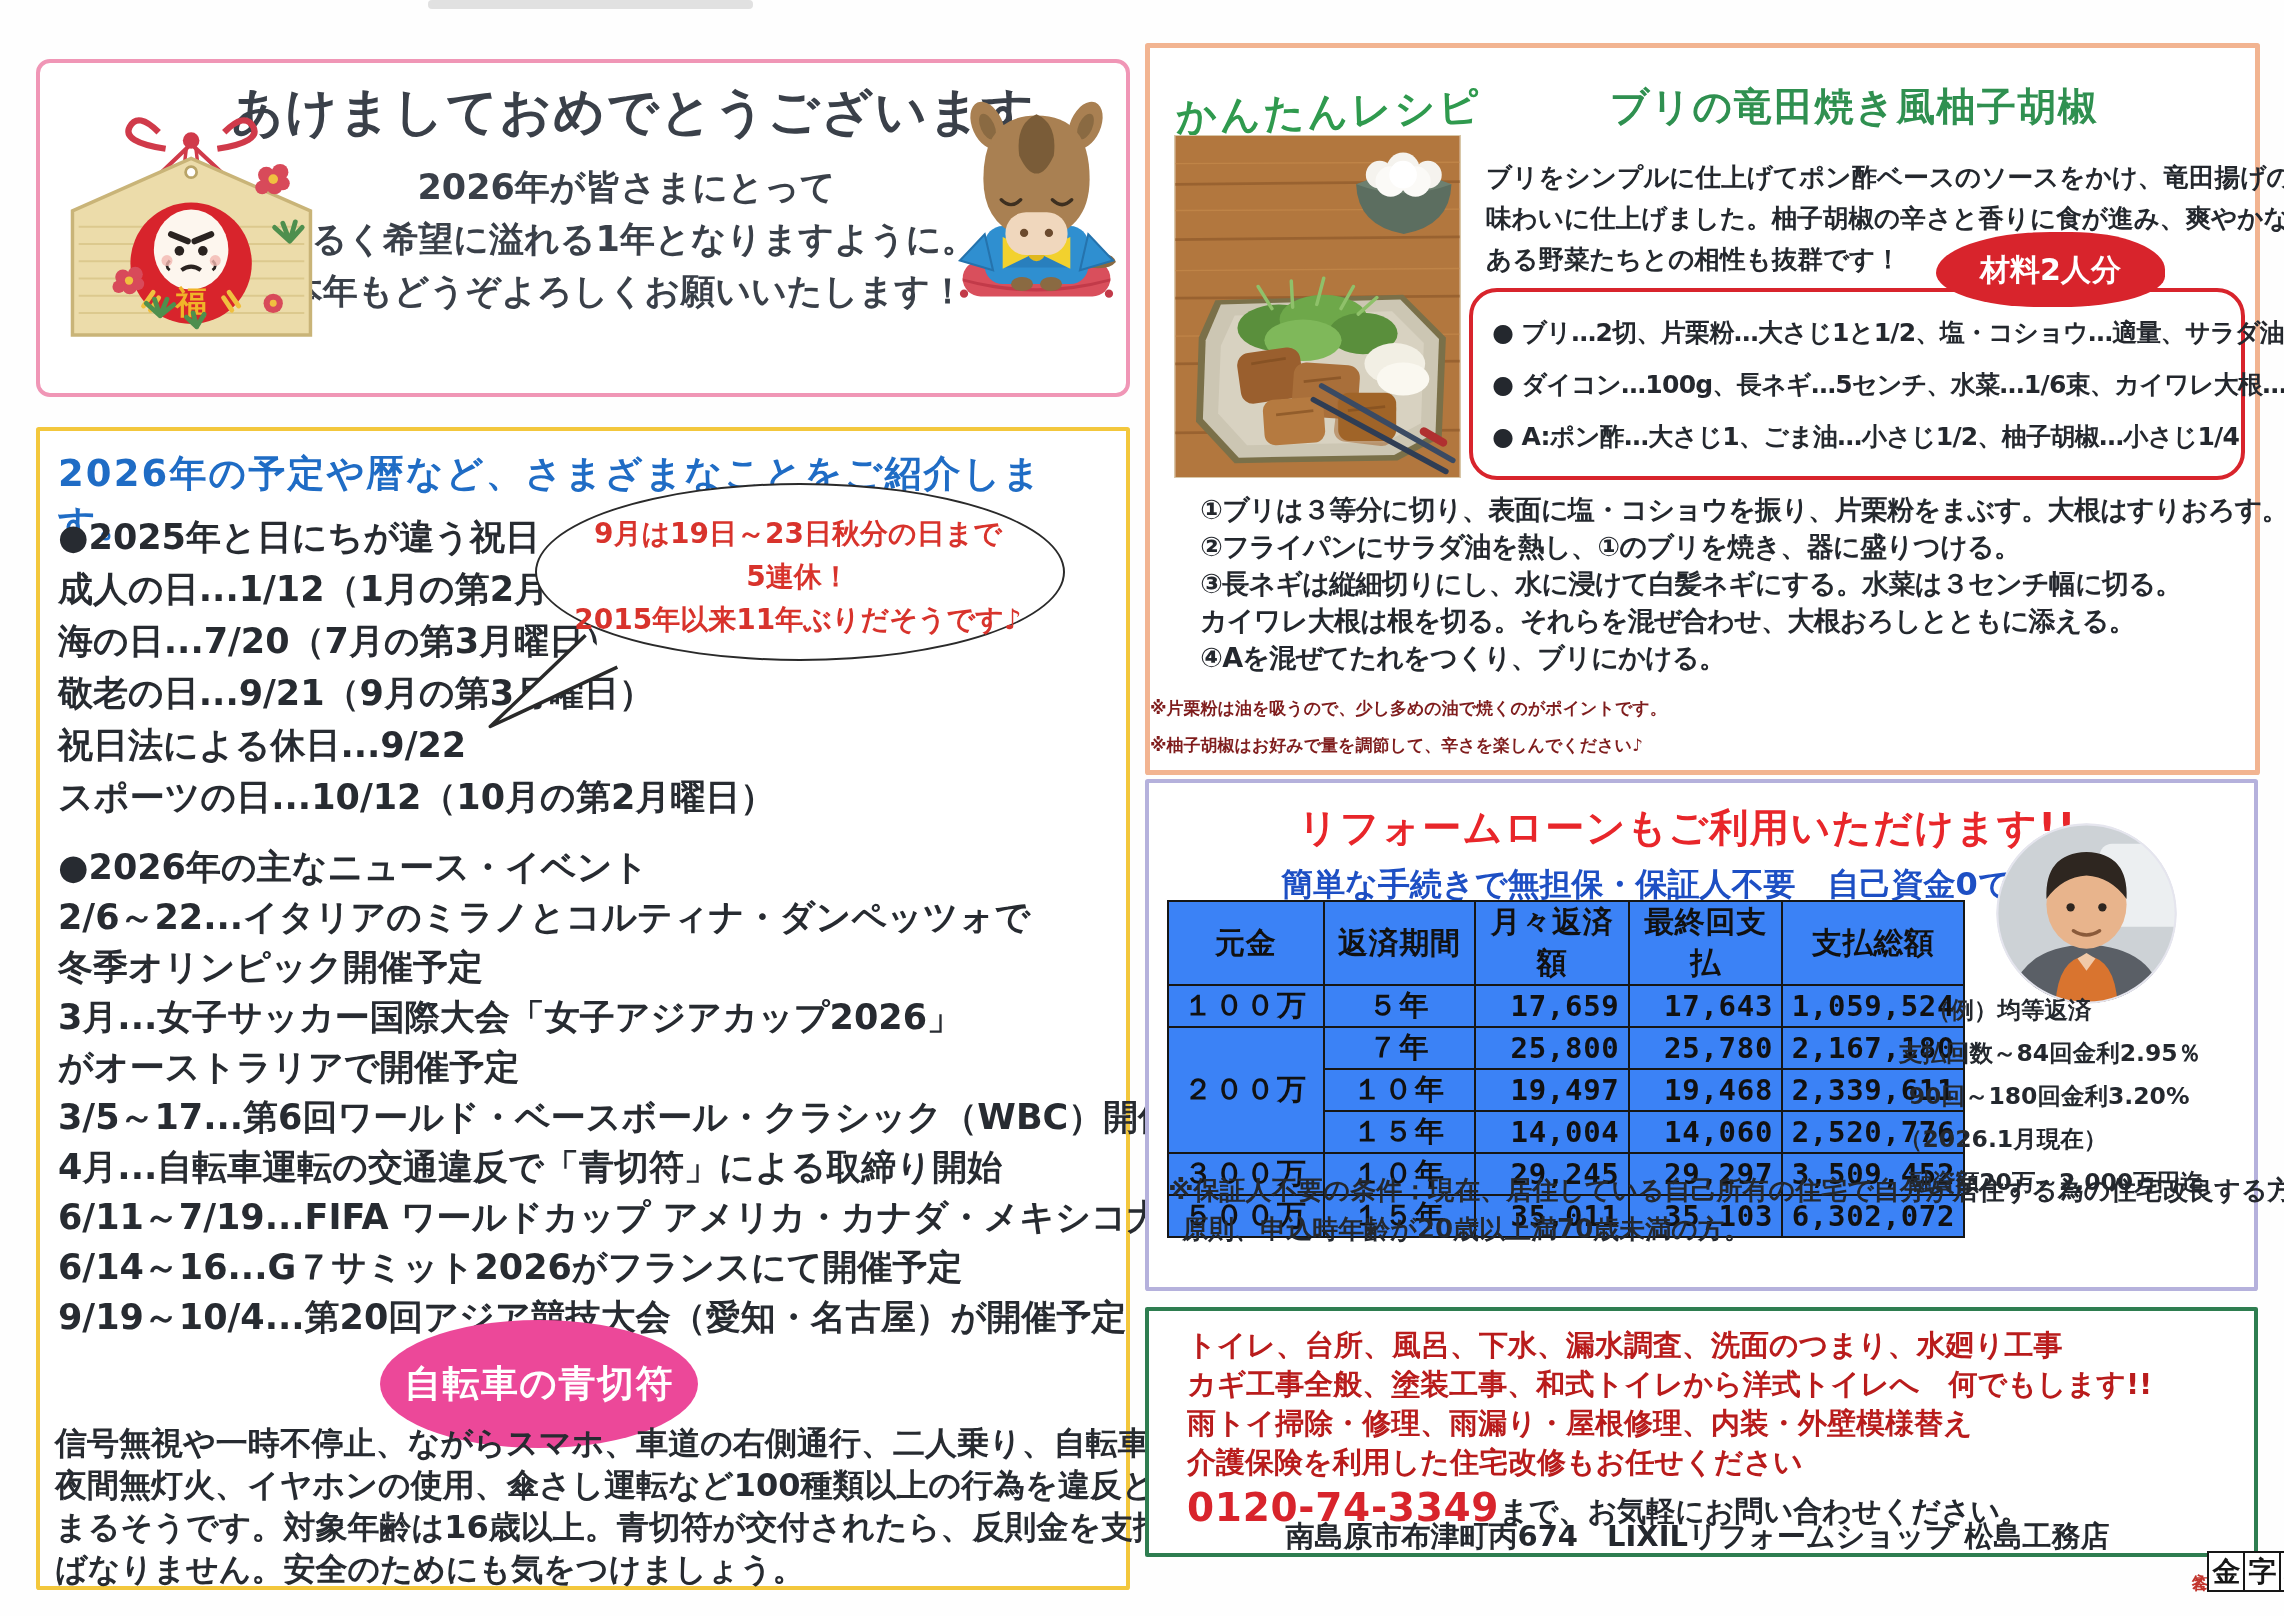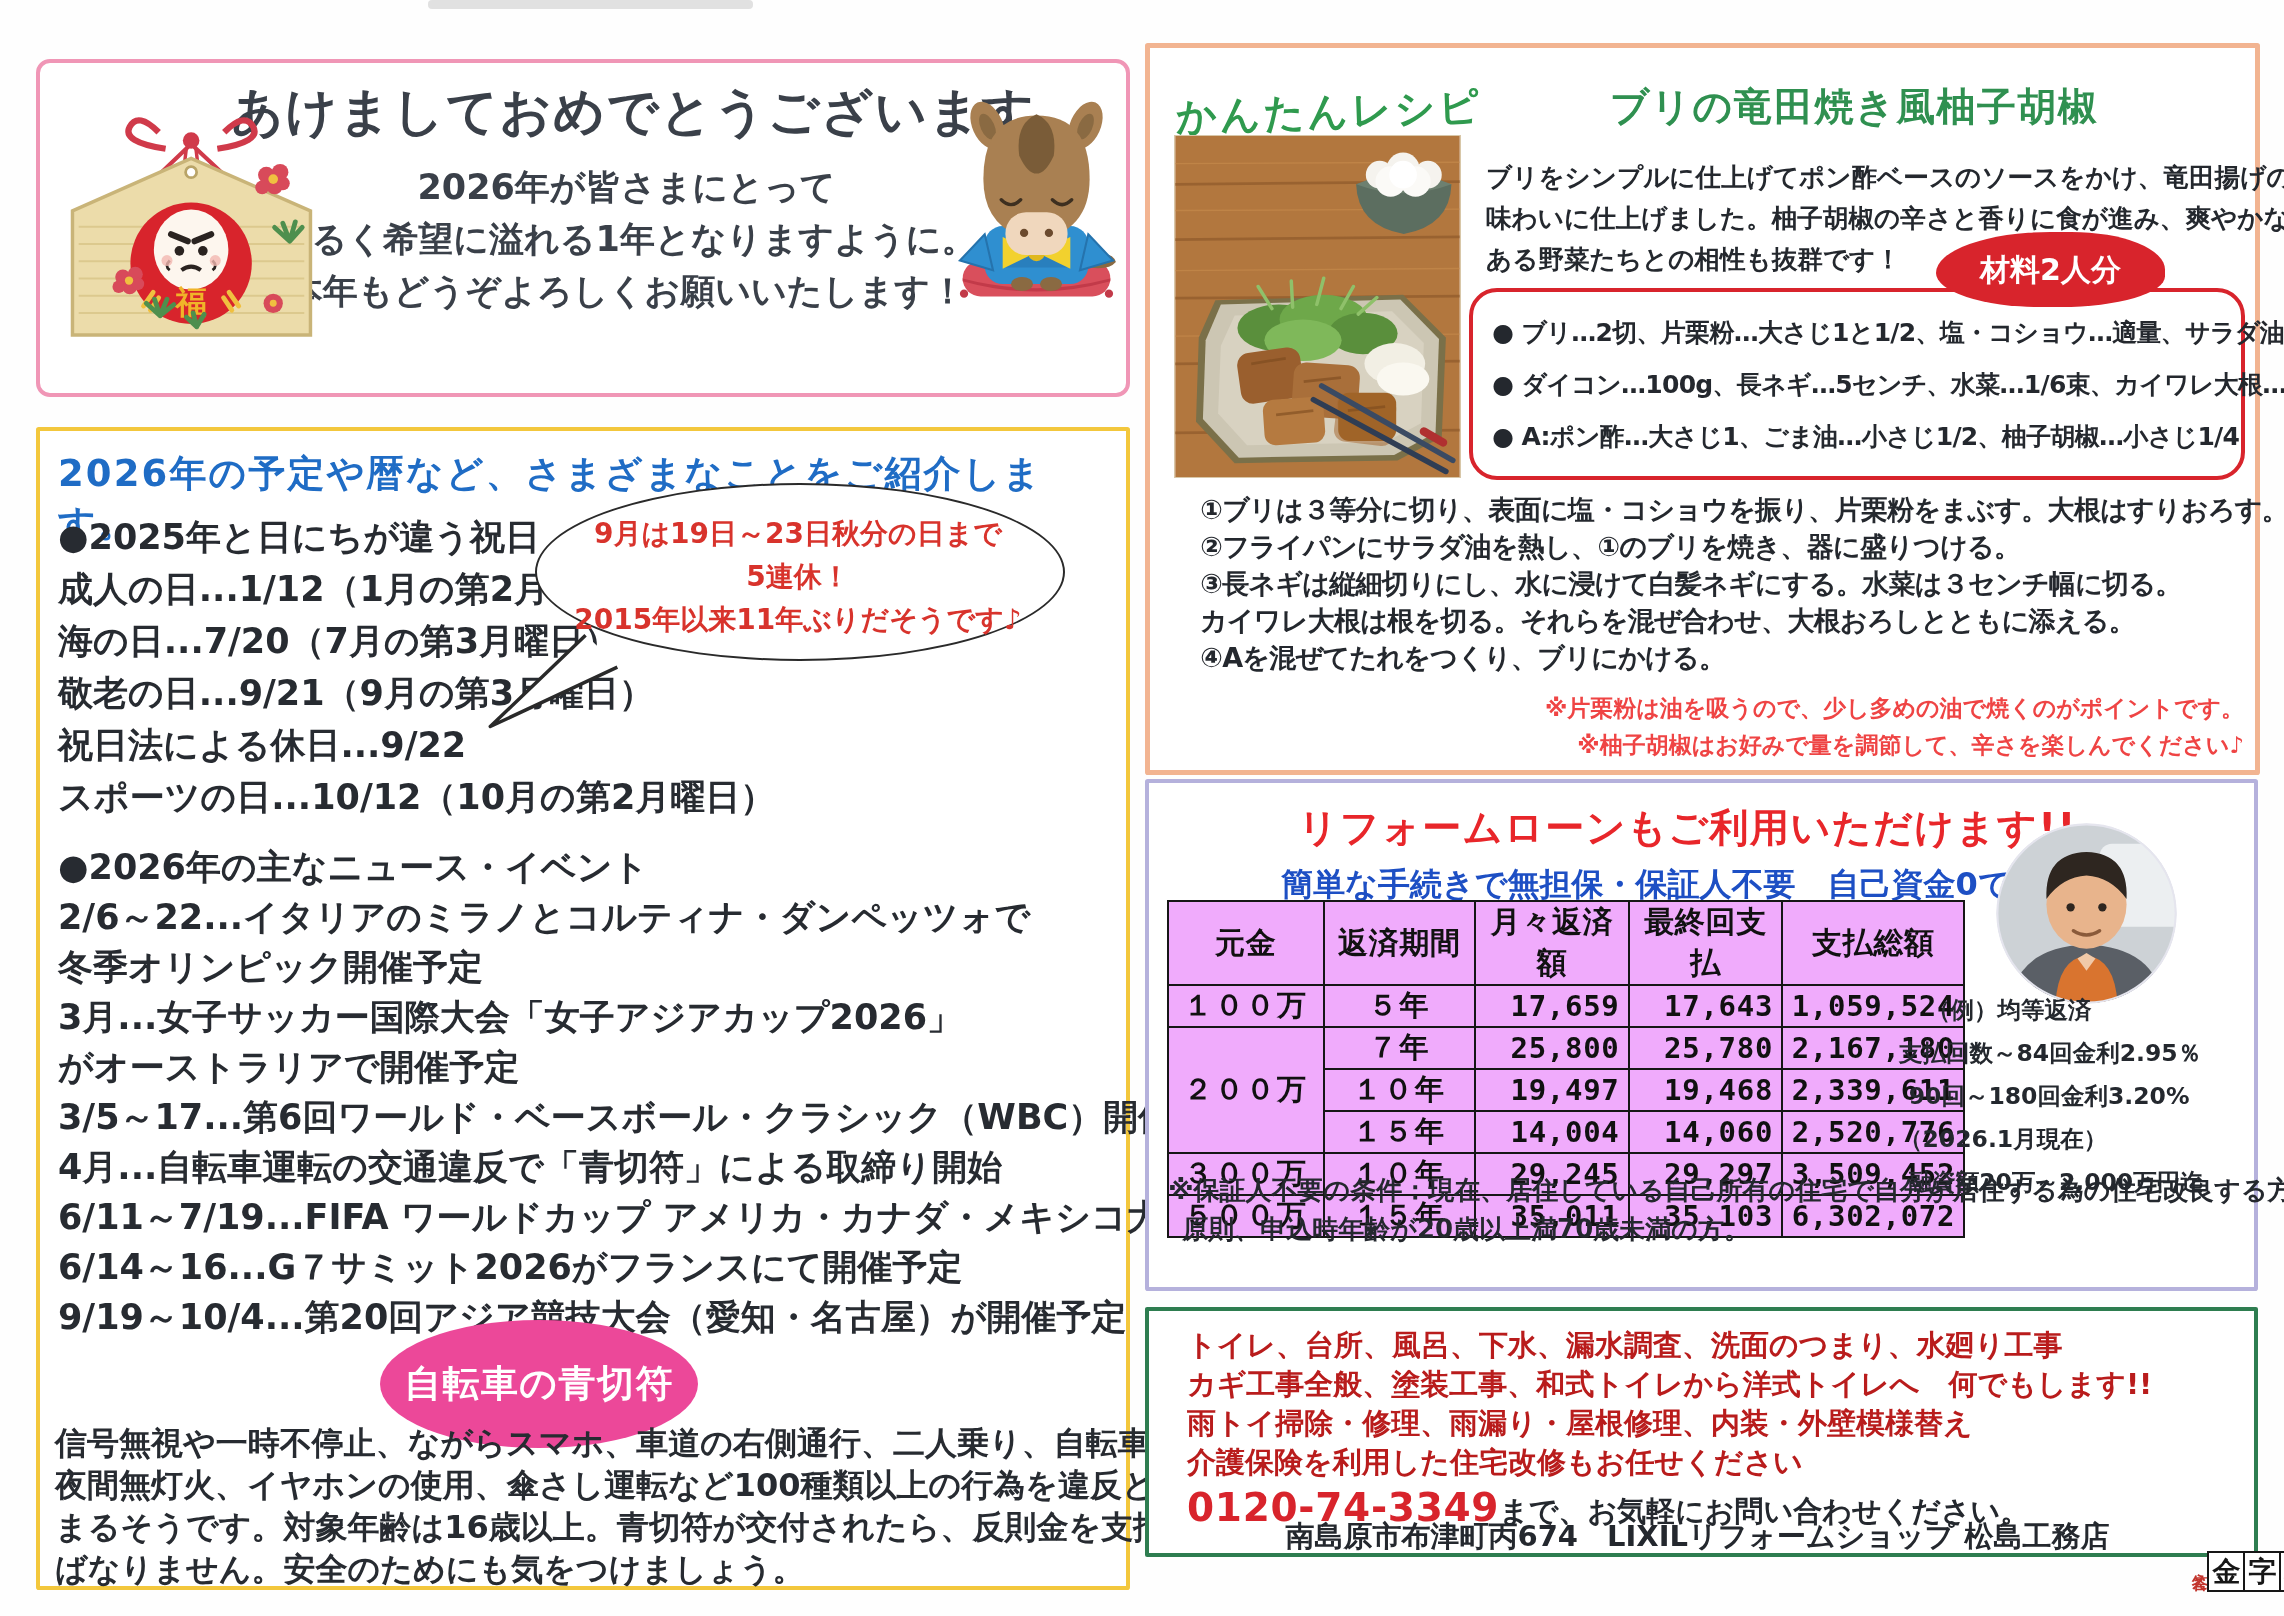--- a/index.html
+++ b/index.html
@@ -26,27 +26,27 @@
   
   #recipe-box{left:1145px;top:43px;width:1105px;height:722px;border:5.5px solid #f2b491;border-radius:2.8px;}
   #recipe-label{left:26px;top:36px;font-size:40px;font-weight:900;color:#2f9a4e;transform:rotate(-2deg);letter-spacing:2.8px;}
   #recipe-title{left:352px;top:32px;width:704px;text-align:center;font-size:39px;font-weight:800;color:#2f9050;letter-spacing:1.4px;}
   #recipe-photo{left:23.5px;top:87px;border:0.7px solid #d8c7a8;}
   #recipe-desc{left:336px;top:109px;width:760px;font-size:25.6px;font-weight:600;color:#24282e;line-height:41px;white-space:nowrap;}
   #servings-badge{left:786px;top:184px;width:229px;height:75px;background:#d8242c;border-radius:55% 45% 50% 50% / 60% 55% 45% 50%;color:#fff;font-size:30px;font-weight:800;text-align:center;line-height:75px;z-index:3;}
   #ingredients-bubble{left:319px;top:240px;width:768px;height:184px;border:4.1px solid #d8242c;border-radius:28px;background:#fff;z-index:2;}
   #ingredients-list{position:absolute;left:19.3px;top:15px;font-size:25px;font-weight:600;color:#24282e;line-height:52px;white-space:nowrap;letter-spacing:-0.7px;}
   #recipe-steps{left:50px;top:443px;font-size:27px;font-weight:600;color:#24282e;line-height:37px;white-space:nowrap;letter-spacing:-0.7px;}
-  #recipe-notes{left:0px;top:642px;width:1094px;text-align:right;font-size:23px;font-weight:700;color:#ef4444;line-height:37px;}
+  #recipe-notes{left:0px;top:642px;width:1094px;text-align:left;font-size:17px;font-weight:700;color:#7f1d1d;line-height:37px;}
   
   #loan-box{left:1145px;top:779px;width:1105px;height:504px;border:4.1px solid #b5b1dc;border-radius:2.8px;}
   #loan-title{left:138px;top:18px;width:801px;text-align:center;font-size:39px;font-weight:800;color:#e8262a;letter-spacing:1.4px;}
   #loan-subtitle{left:104px;top:80px;width:870px;text-align:center;font-size:32px;font-weight:700;color:#1d4fc4;}
   #agent-photo{left:847px;top:40px;}
-  #loan-table{position:absolute;left:18px;top:117px;border-collapse:collapse;background:#f0abfc;}
+  #loan-table{position:absolute;left:18px;top:117px;border-collapse:collapse;background:#3b82f6;}
   #loan-table th,#loan-table td{border:2.8px solid #161616;padding:0 8.3px;}
   #loan-table th{font-size:30px;font-weight:800;color:#111;height:36px;text-align:center;letter-spacing:0.7px;}
   #loan-table td{font-size:29px;font-weight:700;color:#111;height:37px;}
   td.cell-center{text-align:center;letter-spacing:2.1px;}
   td.cell-num{text-align:right;font-family:"DejaVu Sans Mono","Liberation Mono",monospace;letter-spacing:0.7px;}
   #loan-example{left:750px;top:206px;width:345px;font-size:23.5px;font-weight:600;color:#24282e;line-height:43px;white-space:nowrap;}
   #loan-example .indent1{padding-left:28px;}
   #loan-example .indent2{padding-left:9.7px;}
   #loan-note{left:19.3px;top:388px;width:1071px;font-size:26px;font-weight:600;color:#24282e;line-height:39px;white-space:nowrap;}
   

